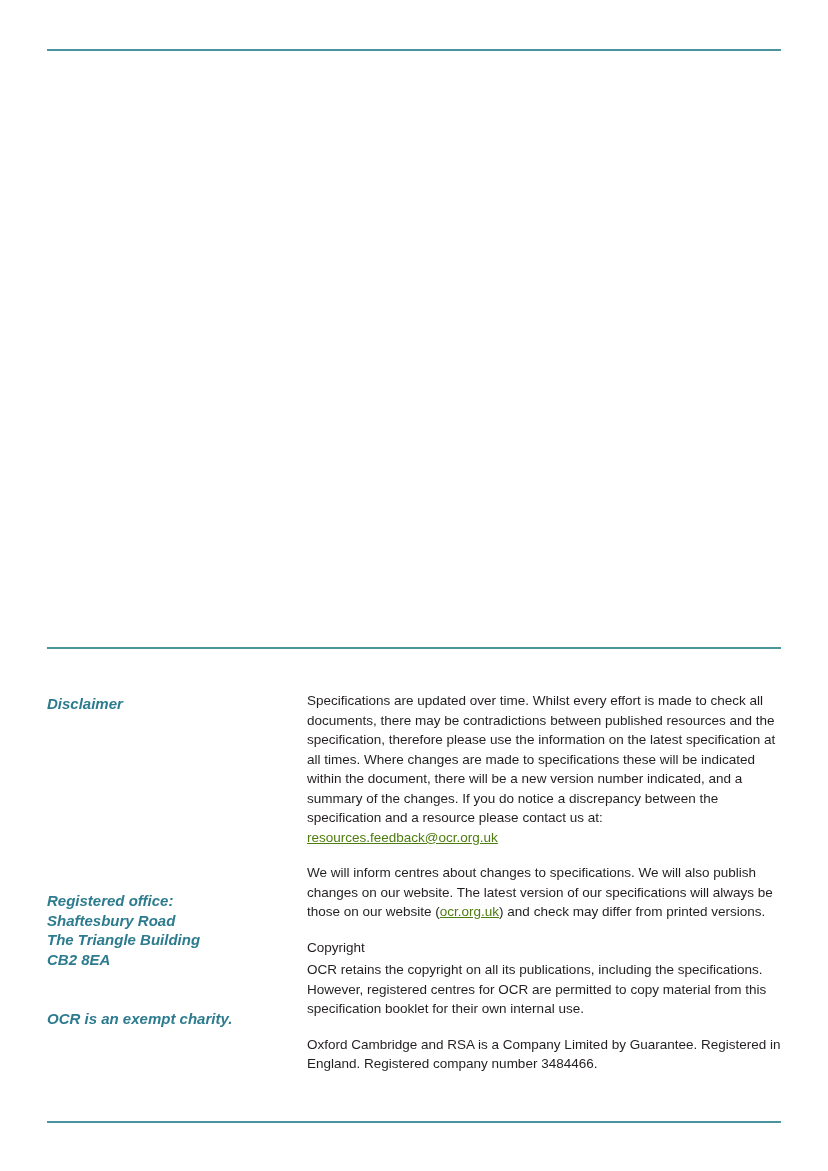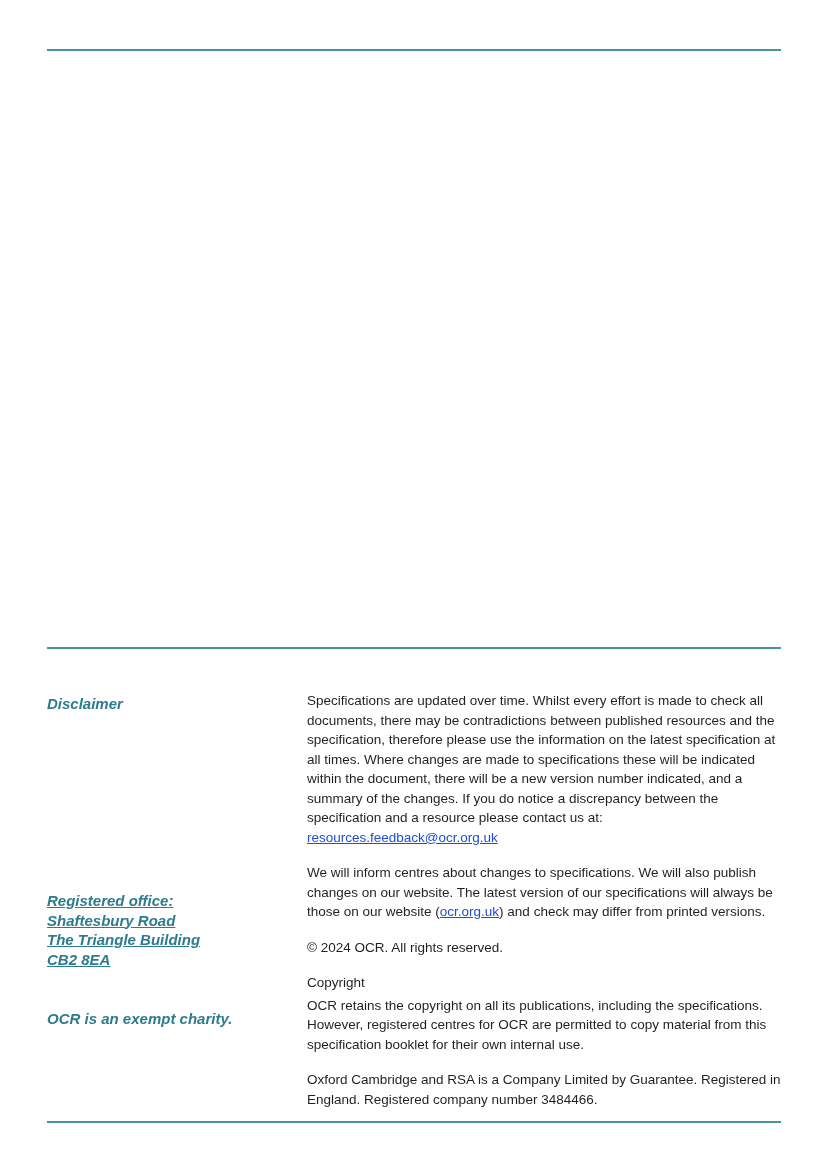--- a/index.html
+++ b/index.html
@@ -30,40 +30,40 @@
     position: absolute;
     left: 47px;
     width: 250px;
     color: #2d7b8e;
     font-style: italic;
     font-weight: bold;
     font-size: 15px;
     line-height: 19.5px;
   }
   .disclaimer-heading { top: 694px; }
-  .registered-office  { top: 891px; text-decoration: underline; }
+  .registered-office  { top: 891px; }
   .charity-note       { top: 1009px; }
 
   .right-col {
     position: absolute;
     left: 307px;
     top: 691px;
     width: 478px;
     color: #231f20;
     font-size: 13.5px;
     line-height: 19.5px;
   }
   .right-col p {
     margin: 0 0 16px 0;
   }
   .right-col p.tight {
     margin-bottom: 3px;
   }
   a.doc-link {
-    color: #1d4ed8;
+    color: #4d7c0f;
     text-decoration: underline;
     cursor: pointer;
   }
 </style>
 </head>
 <body>
 
 <div class="page">
 
   <div class="rule rule-top"></div>
@@ -80,21 +80,20 @@
   </div>
 
   <div class="left-col-item charity-note">OCR is an exempt charity.</div>
 
   <div class="right-col">
 
     <p><span>Specifications are updated over time. Whilst every effort is made to check all documents, there may be contradictions between published resources and the specification, therefore please use the information on the latest specification at all times. Where changes are made to specifications these will be indicated within the document, there will be a new version number indicated, and a summary of the changes. If you do notice a discrepancy between the specification and a resource please contact us at: </span><a class="doc-link">resources.feedback@ocr.org.uk</a></p>
 
     <p><span>We will inform centres about changes to specifications. We will also publish changes on our website. The latest version of our specifications will always be those on our website (</span><a class="doc-link">ocr.org.uk</a><span>) and check may differ from printed versions.</span></p>
 
-    <p>© 2024 OCR. All rights reserved.</p>
 
     <p class="tight">Copyright</p>
 
     <p>OCR retains the copyright on all its publications, including the specifications. However, registered centres for OCR are permitted to copy material from this specification booklet for their own internal use.</p>
 
     <p>Oxford Cambridge and RSA is a Company Limited by Guarantee. Registered in England. Registered company number 3484466.</p>
 
   </div>
 
 </div>

